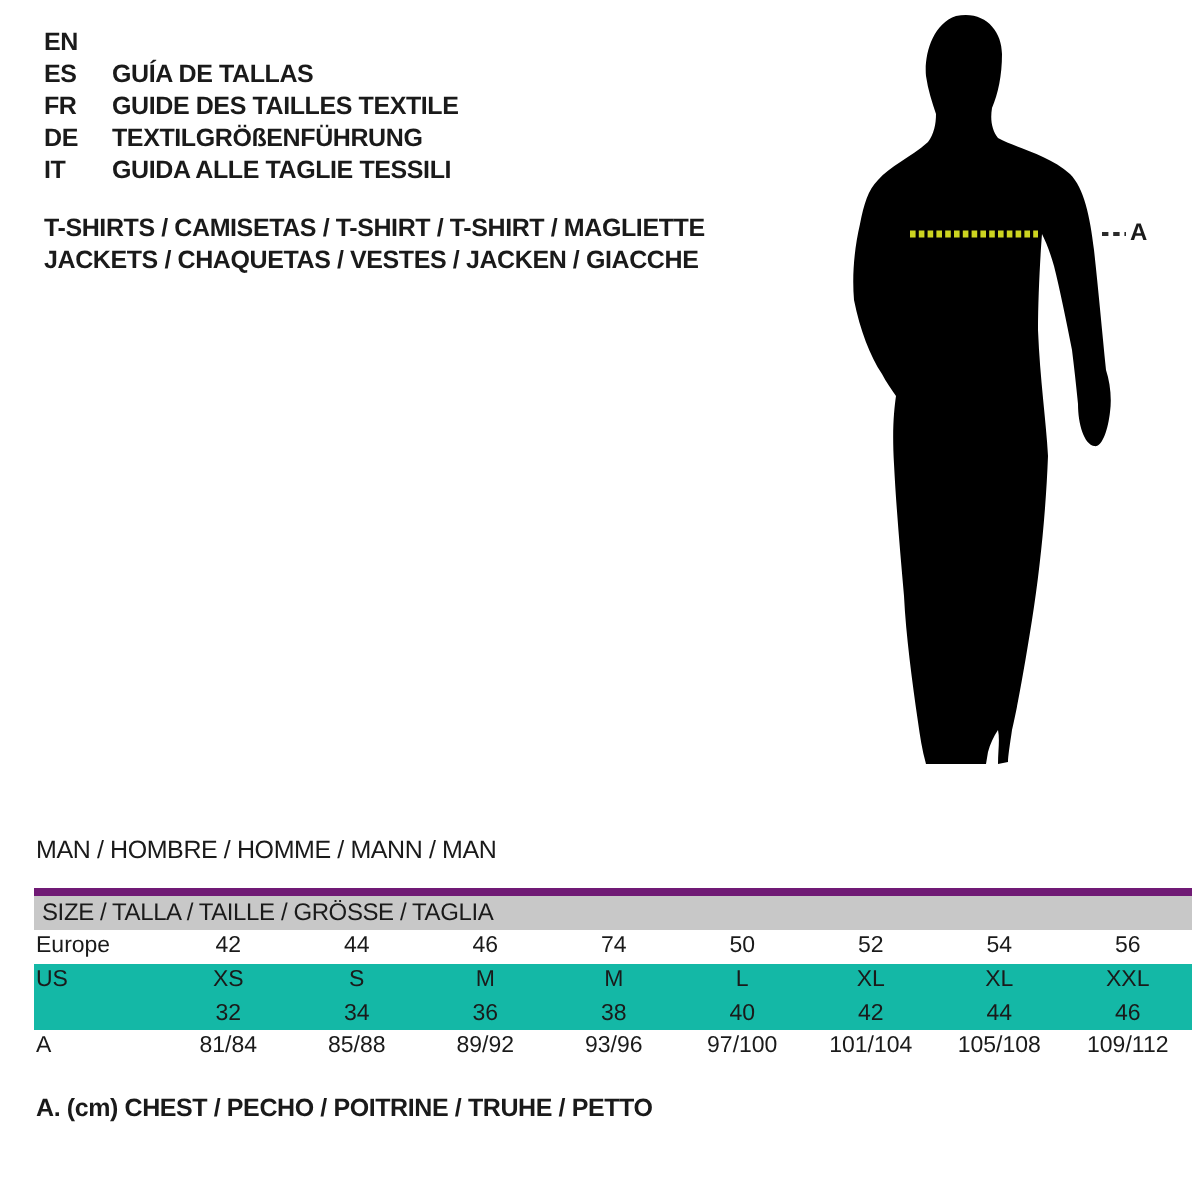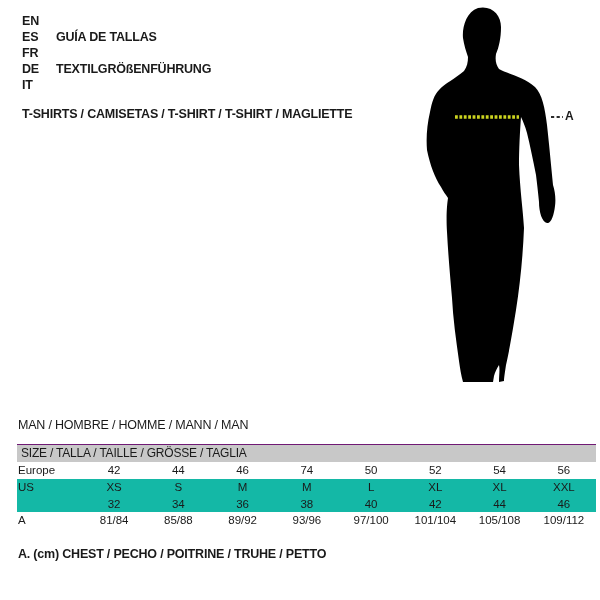--- a/index.html
+++ b/index.html
@@ -14,21 +14,21 @@
   .lang-text{font-size:12.5px;font-weight:700;letter-spacing:-0.2px;white-space:nowrap;}
   
   .category-block{position:absolute;left:22px;top:106px;}
   .category-line{font-size:12.5px;font-weight:700;letter-spacing:-0.2px;height:16px;line-height:16px;white-space:nowrap;}
   
   .figure{position:absolute;left:400px;top:0;width:200px;height:400px;}
   .measure-label{position:absolute;left:565px;top:109px;font-size:12px;font-weight:700;}
   
   .section-title{position:absolute;left:18px;top:418px;font-size:12.5px;font-weight:400;letter-spacing:-0.2px;white-space:nowrap;}
   
-  .size-table{position:absolute;left:17px;top:444px;width:579px;border-top:1px solid #701a75;font-size:11.5px;}
+  .size-table{position:absolute;left:17px;top:444px;width:579px;border-top:4px solid #701a75;font-size:11.5px;}
   .t-header{background:#c8c8c8;height:17px;line-height:17px;padding-left:4px;font-size:12px;letter-spacing:-0.2px;white-space:nowrap;}
   .t-row{display:flex;height:17px;line-height:17px;}
   .t-row.slim{height:16px;line-height:16px;}
   .t-row.shaded{background:#14b8a6;}
   .t-label{width:64px;padding-left:1px;}
   .t-cell{flex:1;text-align:center;}
   
   .footnote{position:absolute;left:18px;top:547px;font-size:12.5px;font-weight:700;letter-spacing:-0.2px;white-space:nowrap;}
 </style>
 </head>
@@ -37,32 +37,35 @@
 <div class="lang-block">
   <div class="lang-row">
     <span class="lang-code">EN</span>
   </div>
   <div class="lang-row">
     <span class="lang-code">ES</span>
     <span class="lang-text">GUÍA DE TALLAS</span>
   </div>
   <div class="lang-row">
     <span class="lang-code">FR</span>
+    <span class="lang-text">GUIDE DES TAILLES TEXTILE</span>
   </div>
   <div class="lang-row">
     <span class="lang-code">DE</span>
     <span class="lang-text">TEXTILGRÖßENFÜHRUNG</span>
   </div>
   <div class="lang-row">
     <span class="lang-code">IT</span>
+    <span class="lang-text">GUIDA ALLE TAGLIE TESSILI</span>
   </div>
 </div>
 
 <div class="category-block">
   <div class="category-line">T-SHIRTS / CAMISETAS / T-SHIRT / T-SHIRT / MAGLIETTE</div>
+  <div class="category-line">JACKETS / CHAQUETAS / VESTES / JACKEN / GIACCHE</div>
 </div>
 
 <div class="figure">
   <svg width="200" height="400" viewBox="0 0 200 400">
     <path fill="#000000" d="
       M 78 8
       C 92 5 101 15 101 27
       C 101 38 99 47 96 54
       C 95 60 96 65 99 69
       C 108 74 124 77 135 87

